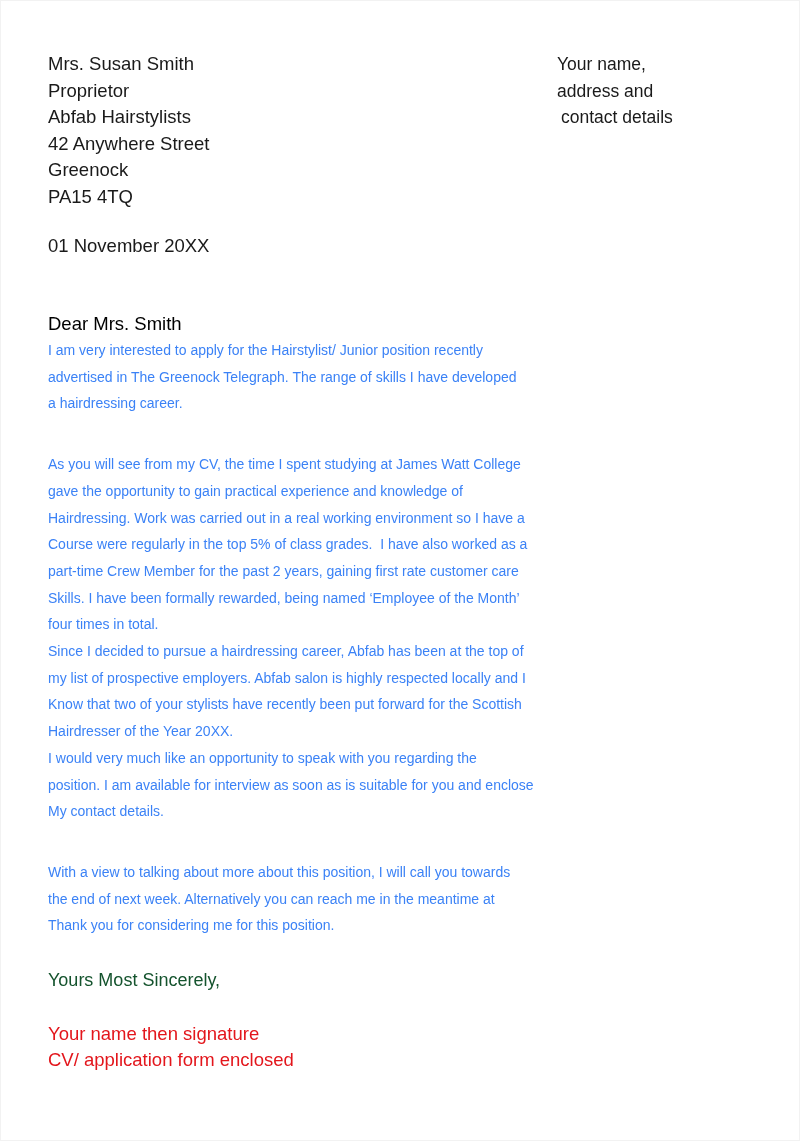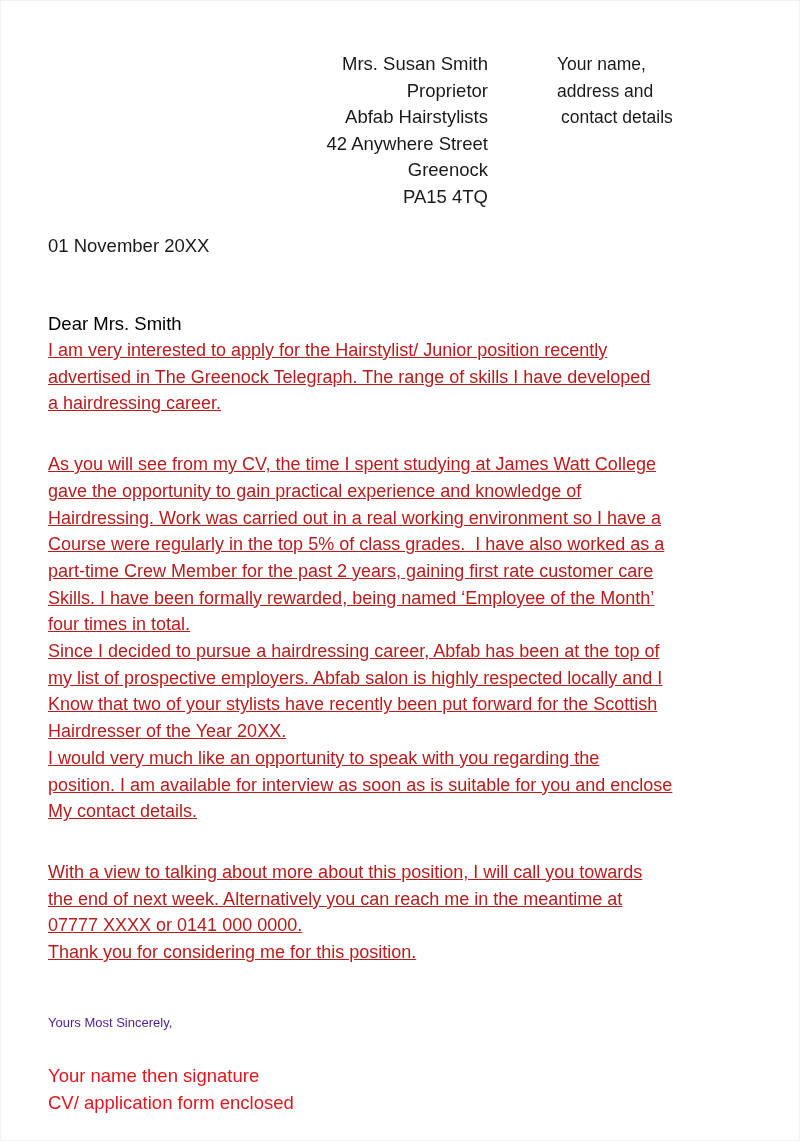--- a/index.html
+++ b/index.html
@@ -38,21 +38,20 @@
   
   .header-row {
     position: relative;
     min-height: 150px;
   }
   .recipient-block {
     position: absolute;
     left: 0;
     top: 0;
     width: 440px;
-    text-align: right;
   }
   .sender-block {
     position: absolute;
     left: 509px;
     top: 0;
     width: 250px;
   }
   .addr-line {
     font-size: 18.5px;
     line-height: 26.5px;
@@ -75,37 +74,36 @@
   }
 
   .salutation {
     margin-top: 51px;
     font-size: 18.5px;
     line-height: 26.5px;
     color: #000000;
   }
 
   .para {
-    font-size: 18px;
+    font-size: 14px;
     line-height: 26.7px;
-    color: #b91c1c;
-    text-decoration: underline;
+    color: #3b82f6;
   }
   .para .ln {
     display: block;
     white-space: pre;
   }
   .gap-before {
     margin-top: 34px;
   }
   .closing {
-    margin-top: 44px;
-    font-size: 13px;
+    margin-top: 28px;
+    font-size: 18px;
     line-height: 26.7px;
-    color: #4c1d95;
+    color: #14532d;
   }
   .red-block {
     margin-top: 27px;
     color: #e3161c;
     font-weight: normal;
     font-size: 18.5px;
     line-height: 26.7px;
   }
   .red-block .ln {
     display: block;
@@ -167,21 +165,20 @@
 
       <div class="para">
         <span class="ln">I would very much like an opportunity to speak with you regarding the</span>
         <span class="ln">position. I am available for interview as soon as is suitable for you and enclose</span>
         <span class="ln">My contact details.</span>
       </div>
 
       <div class="para gap-before">
         <span class="ln">With a view to talking about more about this position, I will call you towards</span>
         <span class="ln">the end of next week. Alternatively you can reach me in the meantime at</span>
-        <span class="ln">07777 XXXX or 0141 000 0000.</span>
         <span class="ln">Thank you for considering me for this position.</span>
       </div>
 
       <div class="closing">Yours Most Sincerely,</div>
 
       <div class="red-block">
         <span class="ln">Your name then signature</span>
         <span class="ln">CV/ application form enclosed</span>
       </div>
 

